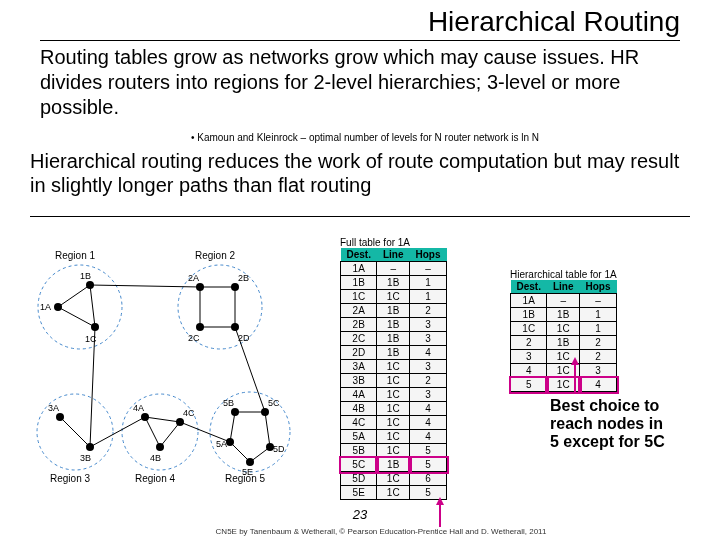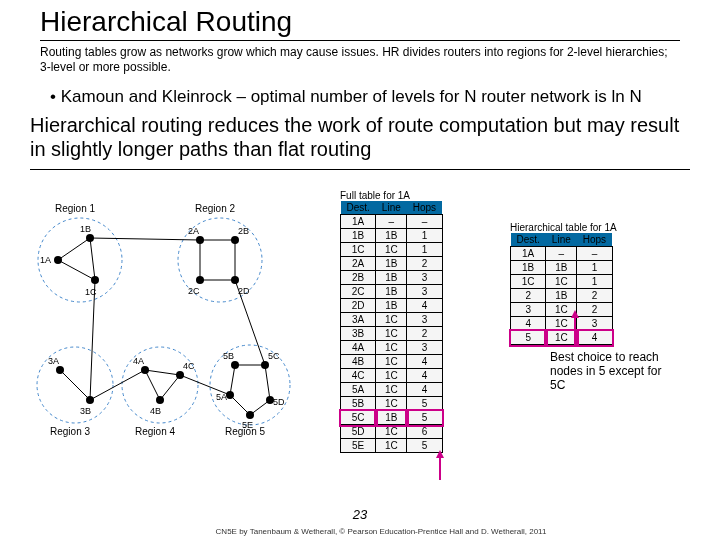--- a/index.html
+++ b/index.html
@@ -7,67 +7,68 @@
     padding: 0;
     width: 720px;
     height: 540px;
     font-family: Arial, sans-serif;
     background: #fff;
     color: #000;
     position: relative;
     overflow: hidden;
   }
   .title {
-    text-align: left;
+    text-align: right;
     font-size: 28px;
     margin: 6px 0 2px 0;
     border-bottom: 1px solid #000;
     padding-bottom: 2px;
     margin-left: 40px;
     margin-right: 40px;
   }
   .body-text {
-    font-size: 12px;
+    font-size: 20px;
     margin: 4px 40px 12px 40px;
     line-height: 1.25;
   }
   .bullet {
-    font-size: 17px;
+    font-size: 10px;
     margin: 2px 40px 2px 50px;
+    text-align: center;
   }
   .subheading {
     font-size: 20px;
     margin: 6px 30px 20px 30px;
     border-bottom: 1px solid #000;
-    padding-bottom: 8px;
+    padding-bottom: 19px;
     line-height: 1.2;
   }
   .figure-area {
     position: relative;
     width: 680px;
     height: 320px;
     margin: 6px 20px 0 20px;
   }
   .tbl-title { font-size: 10px; }
   table.rt {
     border-collapse: collapse;
     font-size: 10px;
   }
   table.rt th, table.rt td {
     border: 1px solid #000;
     padding: 1px 6px;
     text-align: center;
     background: #f5f5f5;
   }
-  table.rt th { font-weight: normal; background:#0369a1; border:none; }
+  table.rt th { font-weight: bold; background:#14b8a6; border:none; }
   .highlight-row td { outline: 2px solid #cc0088; }
   .annotation {
     position: absolute;
-    font-size: 12px;
-    font-weight: normal;
+    font-size: 16px;
+    font-weight: bold;
     width: 120px;
   }
   .page-num {
     position: absolute;
     bottom: 18px;
     width: 100%;
     text-align: center;
     font-size: 13px;
     font-style: italic;
   }

